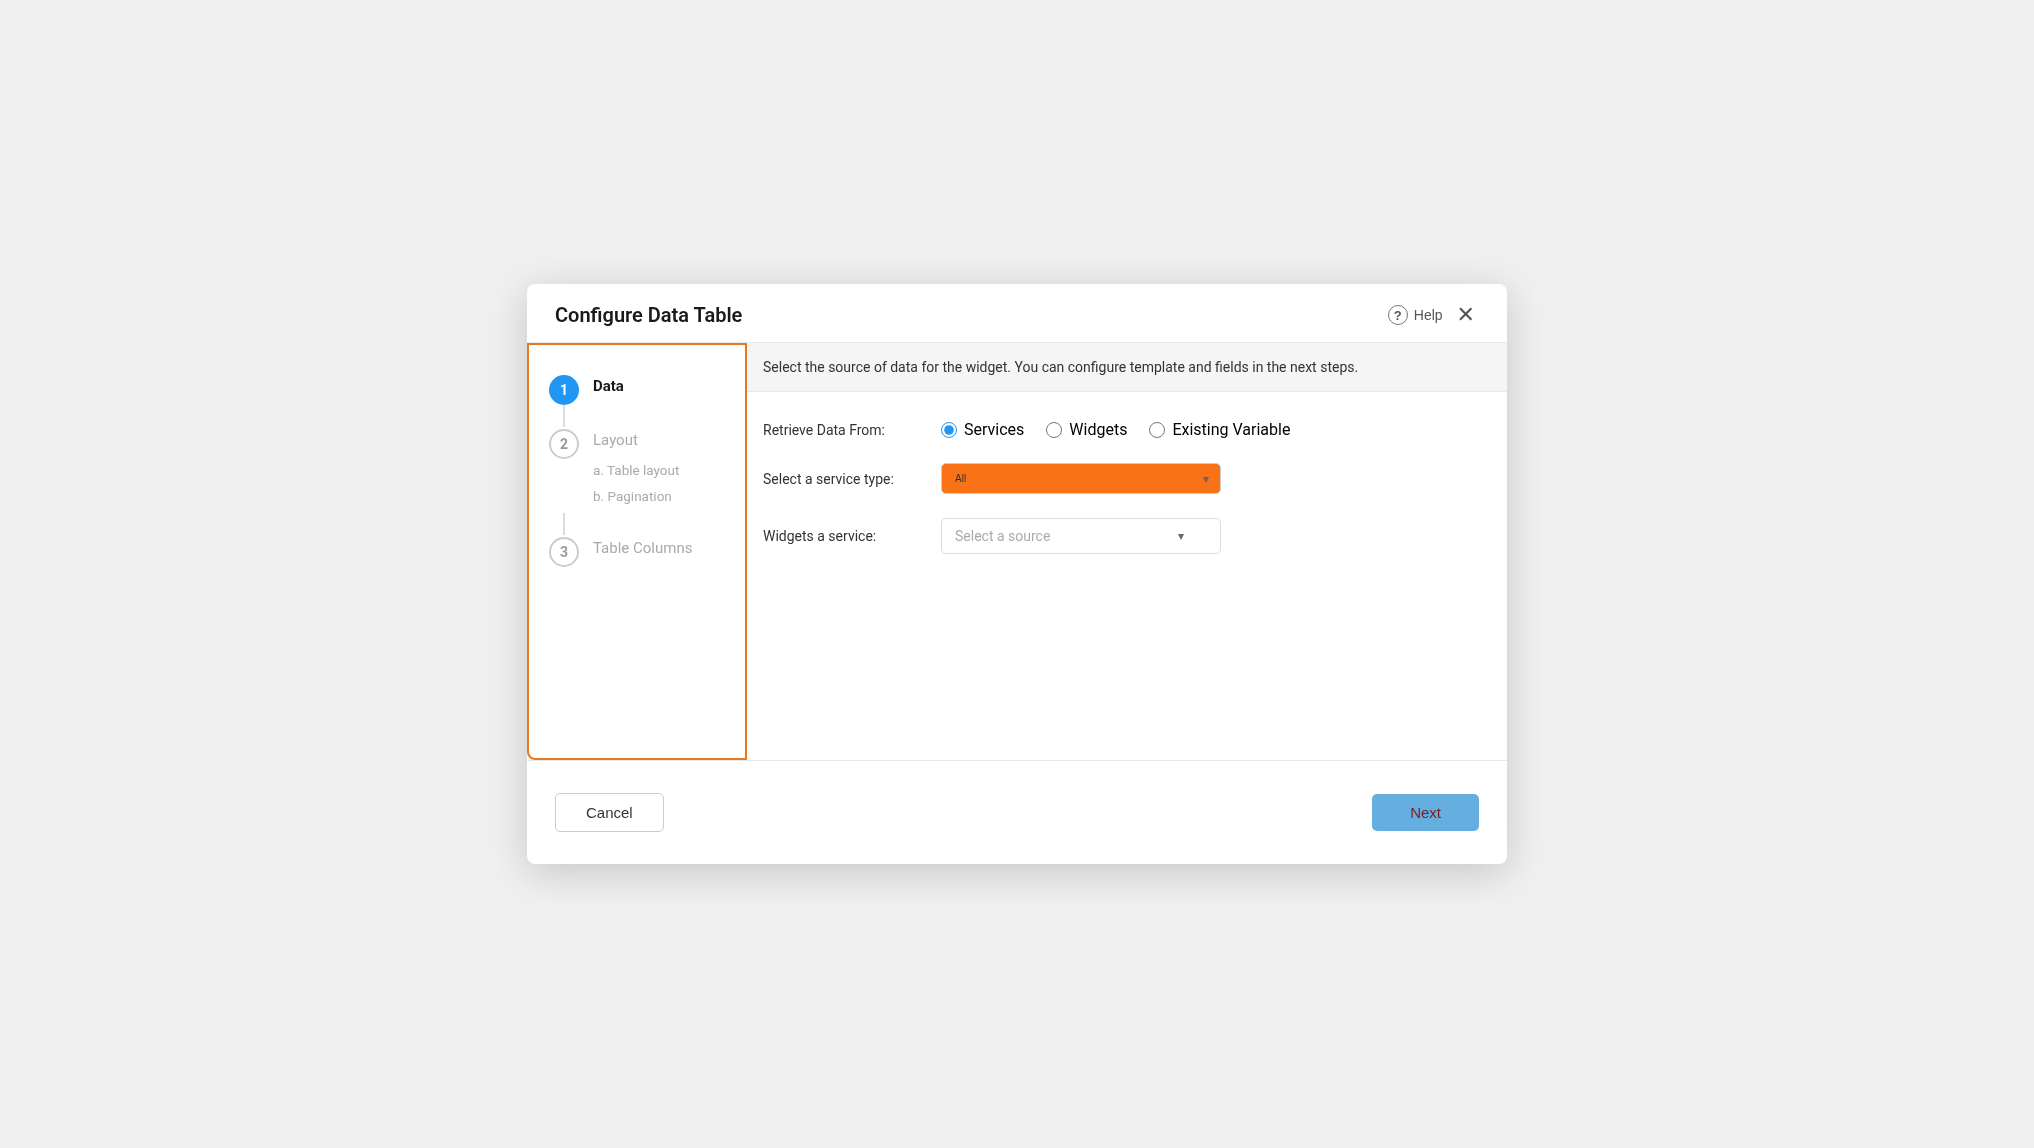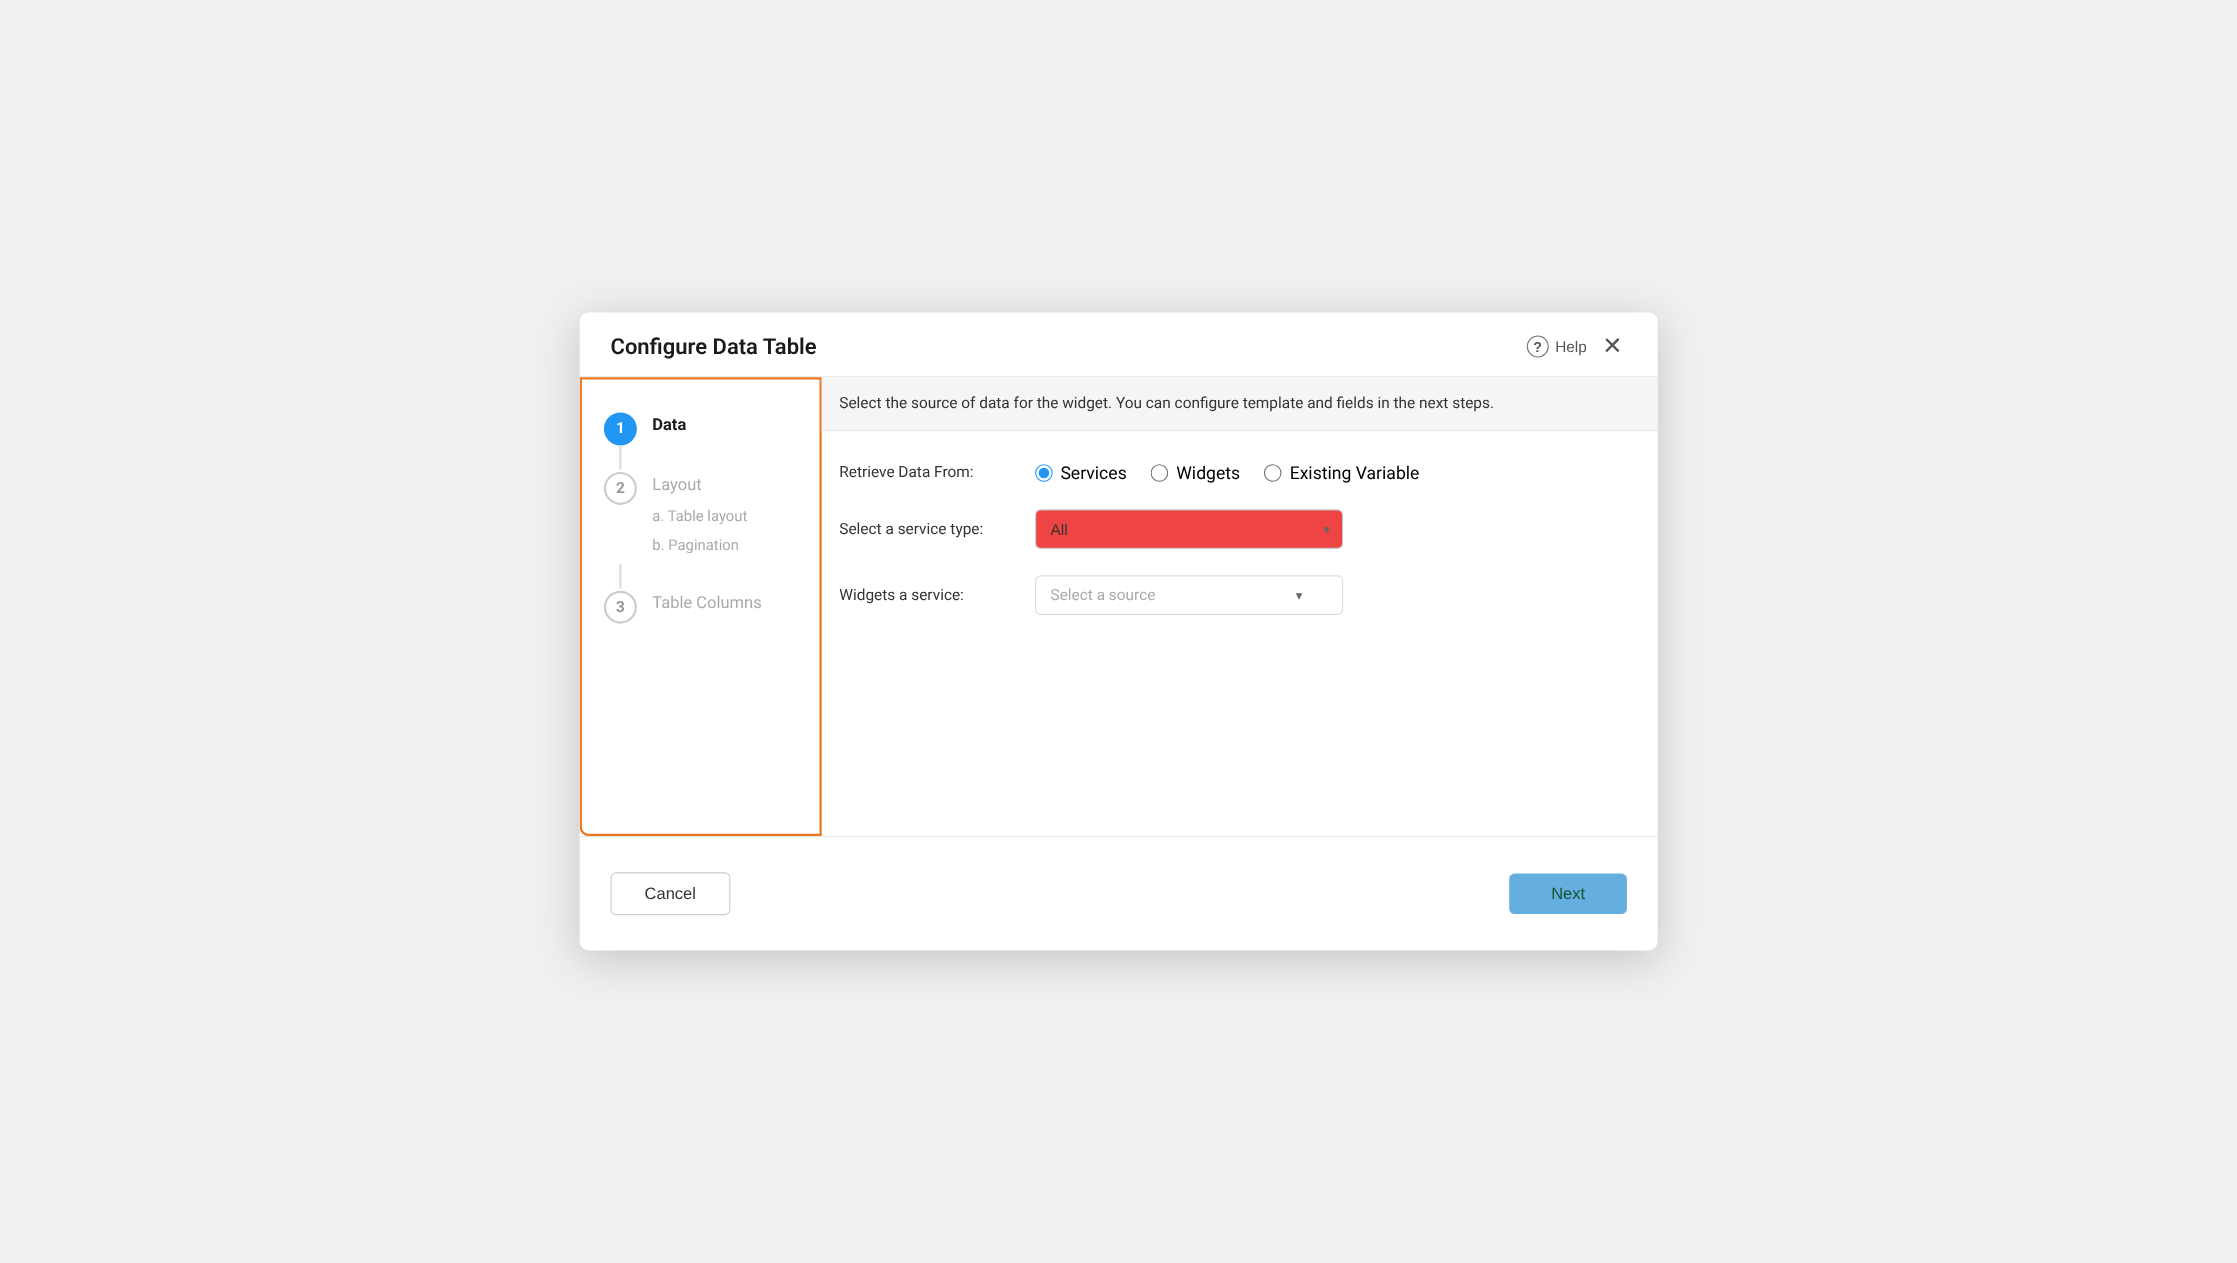--- a/index.html
+++ b/index.html
@@ -195,23 +195,23 @@
     }
     .select-wrapper {
       position: relative;
       width: 280px;
     }
     .select-wrapper select {
       width: 100%;
       padding: 9px 36px 9px 13px;
       border: 1px solid #ccc;
       border-radius: 5px;
-      font-size: 14px;
+      font-size: 10px;
       color: #333;
-      background: #ef4444;
+      background: #f97316;
       appearance: none;
       cursor: pointer;
       outline: none;
     }
     .select-chevron {
       position: absolute;
       right: 12px;
       top: 50%;
       transform: translateY(-50%);
       pointer-events: none;
@@ -249,21 +249,21 @@
       font-size: 15px;
       color: #333;
       cursor: pointer;
     }
     .btn-next {
       padding: 10px 38px;
       border: none;
       border-radius: 5px;
       background: #64aee0;
       font-size: 15px;
-      color: #14532d;
+      color: #7f1d1d;
       cursor: pointer;
       font-weight: 500;
     }
   </style>
 </head>
 <body>
 
 <div class="dialog">
 
   <div class="dialog-header">

